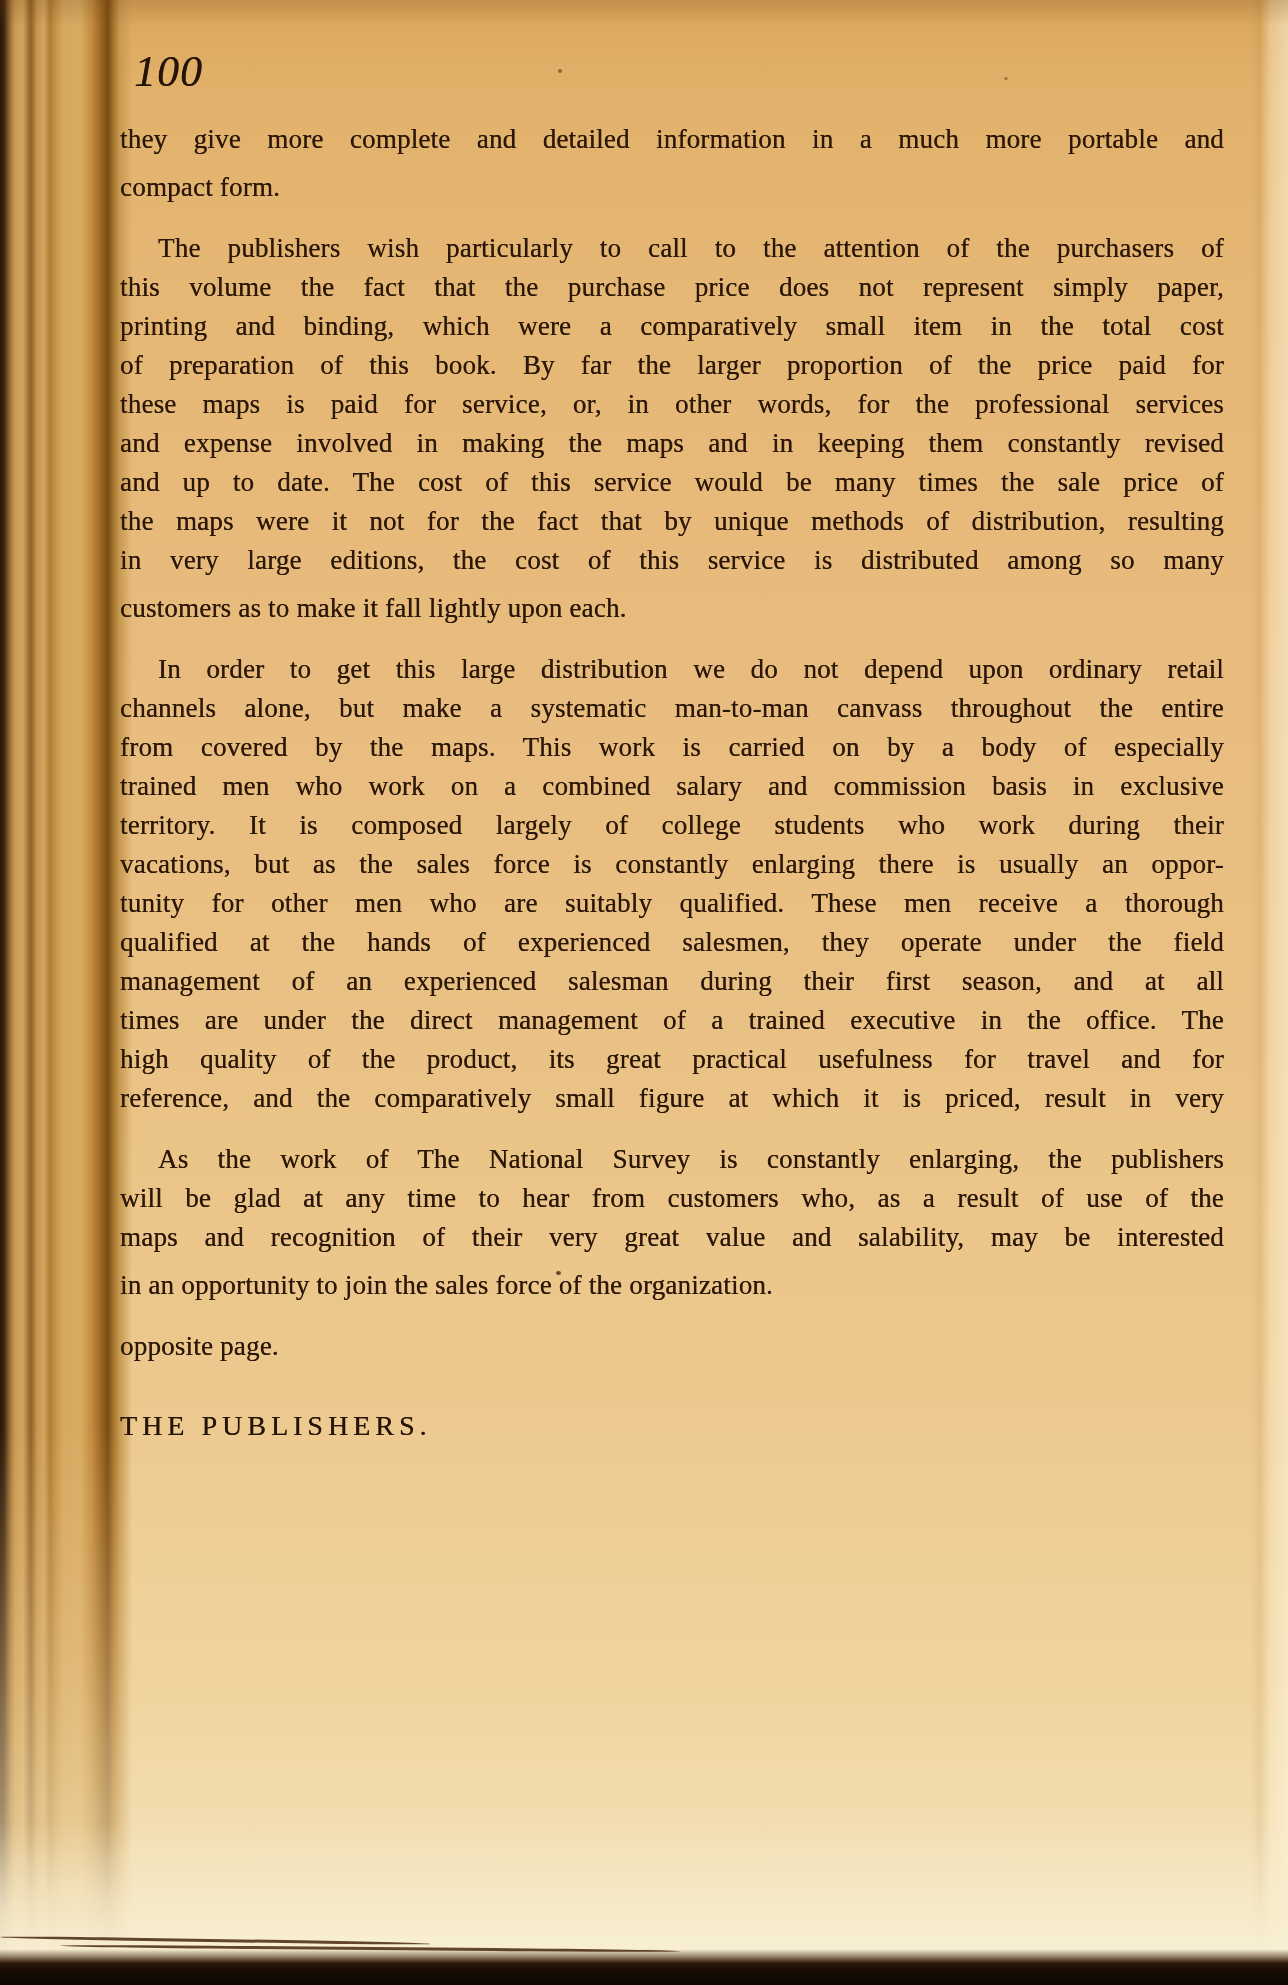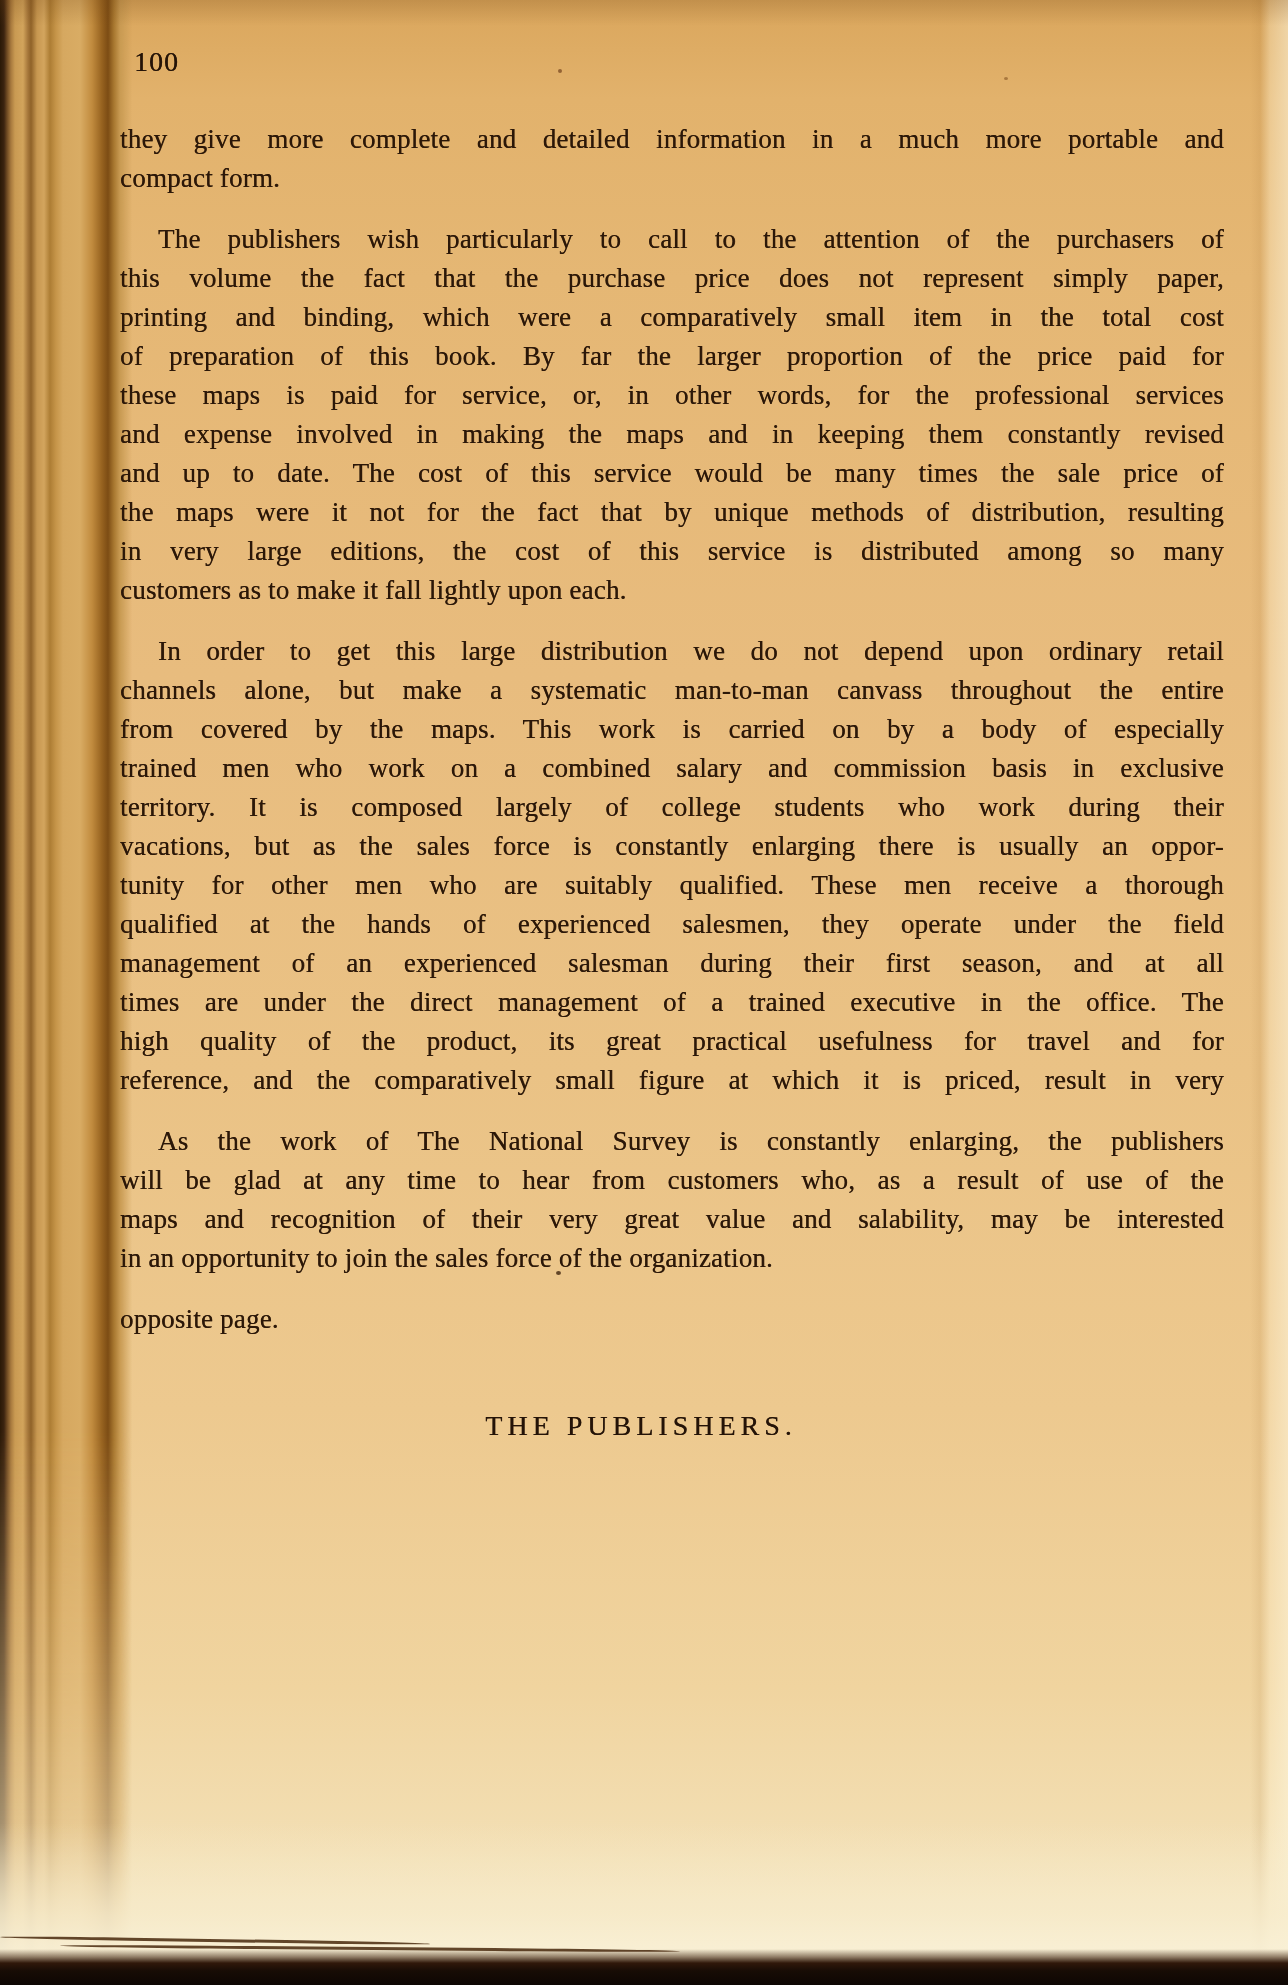--- a/index.html
+++ b/index.html
@@ -37,37 +37,38 @@
     position:absolute; left:0; bottom:0; width:100%; height:36px;
     background:linear-gradient(180deg, rgba(58,30,10,0) 0px, rgba(58,30,10,0.55) 8px, #30180a 14px, #170c05 22px, #0d0603 36px);
   }
   .speck { position:absolute; border-radius:50%; }
   .speck.s1 { left:558px;  top:69px;   width:4px; height:4px; background:rgba(122,74,34,0.75); }
   .speck.s2 { left:1004px; top:77px;   width:4px; height:3px; background:rgba(138,90,40,0.65); }
   .speck.s3 { left:556px;  top:1271px; width:5px; height:4px; background:rgba(62,36,14,0.8); }
 
   .page-number {
     position:absolute; left:134px; top:46px;
-    font-size:28px; letter-spacing:1px; color:#241307;
+    font-size:44px; letter-spacing:1px; color:#241307;
     text-shadow:0.3px 0.3px 0.6px rgba(36,19,7,0.85);
+    font-style:italic;
   }
   .text-block {
     position:absolute; left:120px; top:120px; width:1104px;
     font-size:27px; line-height:39px; color:#2b1708;
     letter-spacing:0.2px;
     text-shadow:0.3px 0.3px 0.5px rgba(43,23,8,0.8);
   }
   .para { margin:0 0 22px 0; }
   .line { text-align:justify; text-align-last:justify; text-justify:inter-word; white-space:normal; }
-  .line.last { text-align-last:left; }
+  .line.last { text-align-last:left;margin-top:9px; }
   .para.indent .line.first { padding-left:38px; }
   .b { font-weight:normal; }
   .signature {
     position:absolute; left:120px; top:1410px; width:1104px;
-    text-align:center; padding-right:62px; box-sizing:border-box;
+    text-align:left; padding-right:62px; box-sizing:border-box;
     font-size:28px; letter-spacing:5px; color:#241307;
     text-shadow:0.3px 0.3px 0.5px rgba(36,19,7,0.8);
   }
 </style>
 </head>
 <body>
 
 <div class="canvas">
   <div class="gutter"></div>
   <div class="top-shade"></div>

